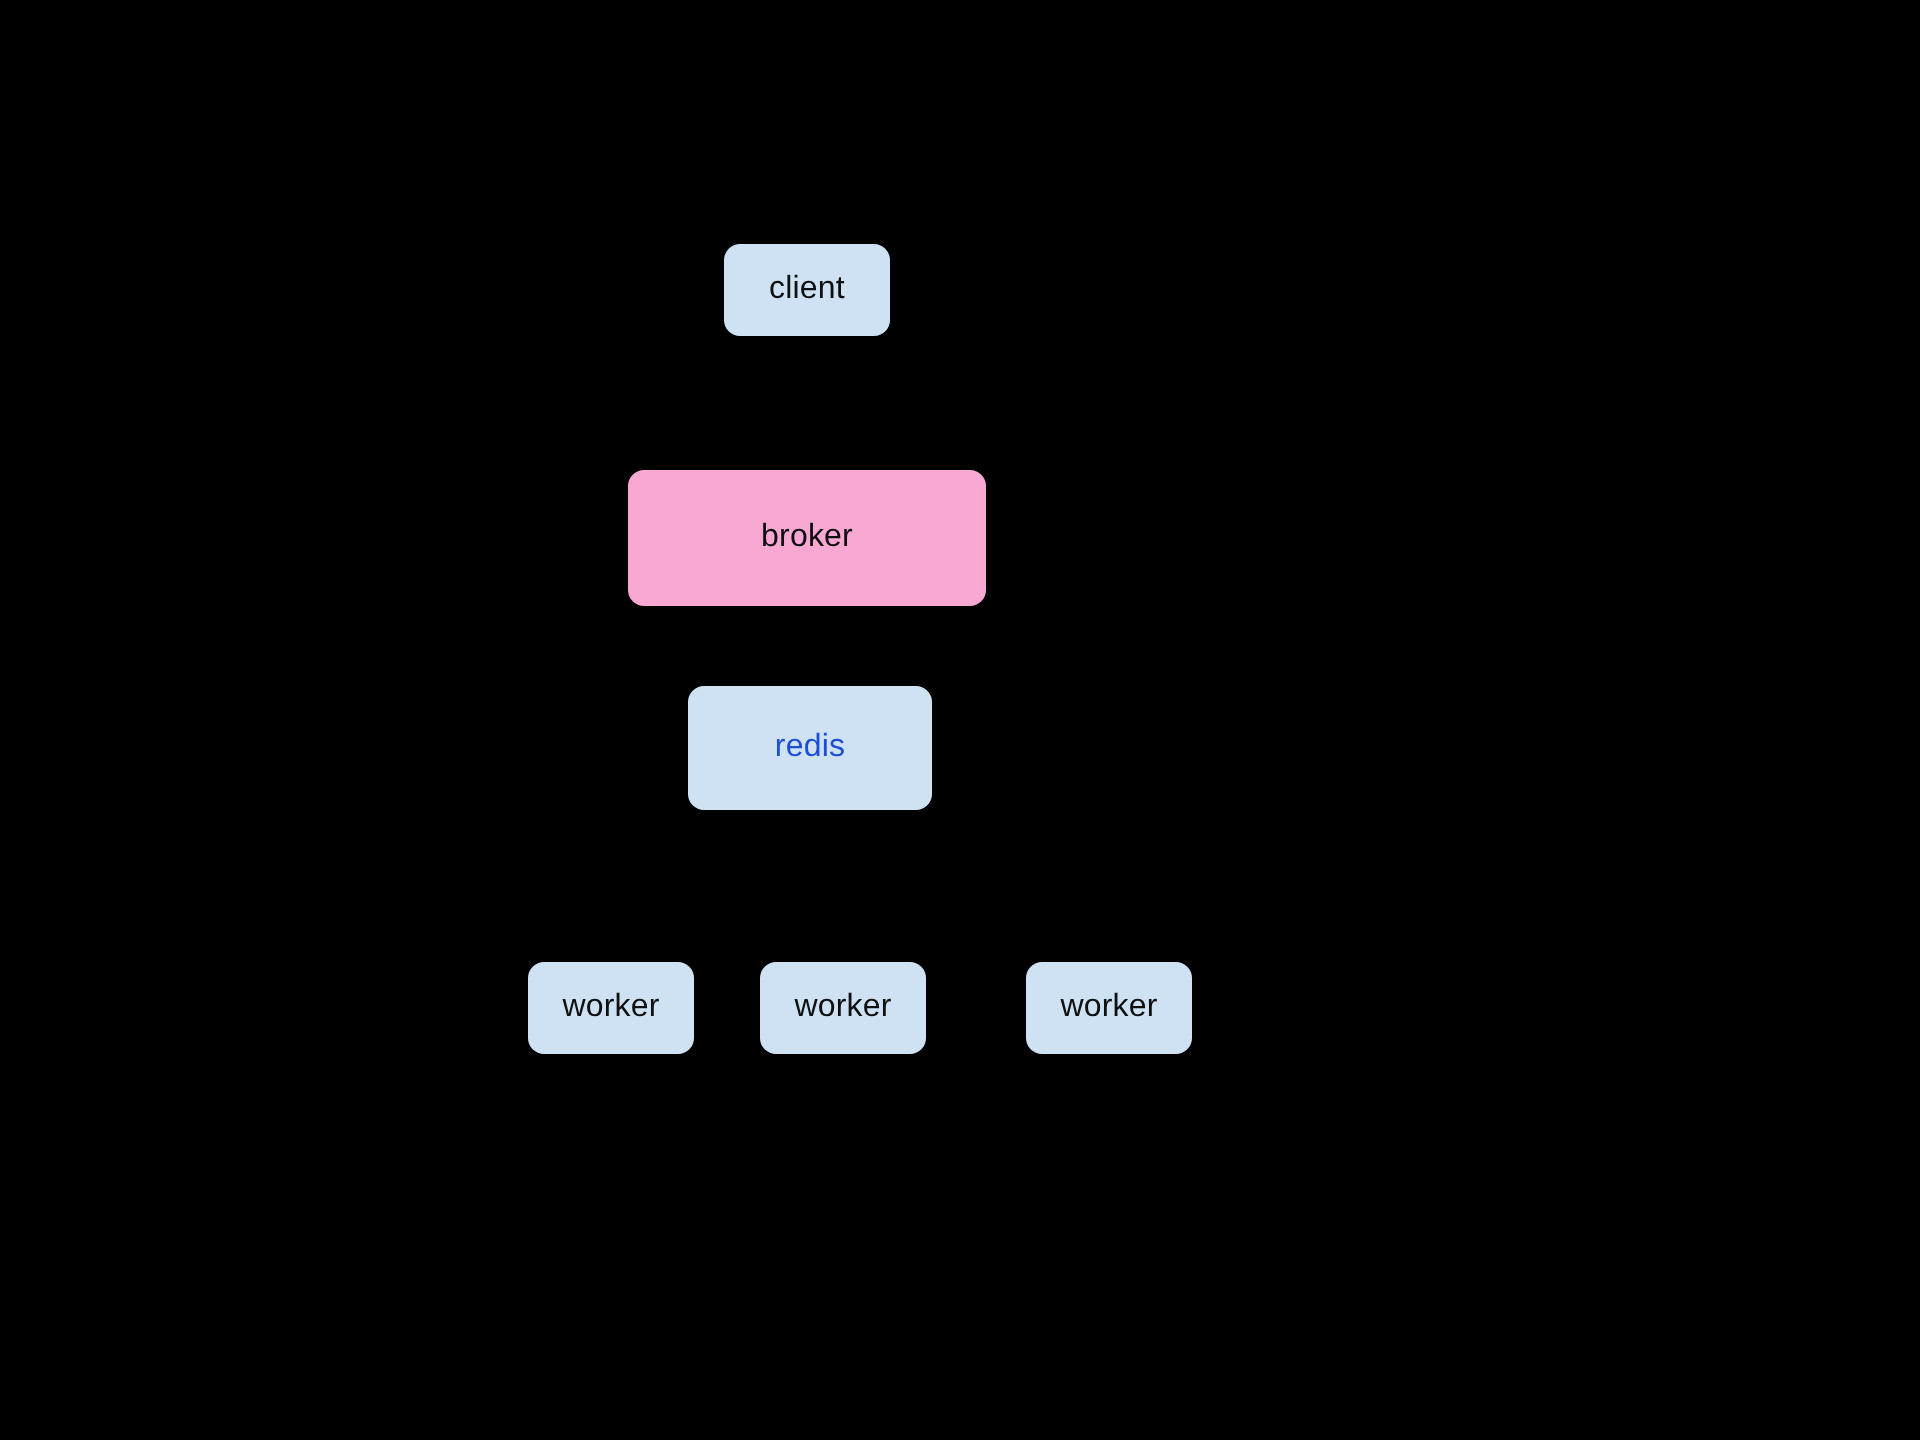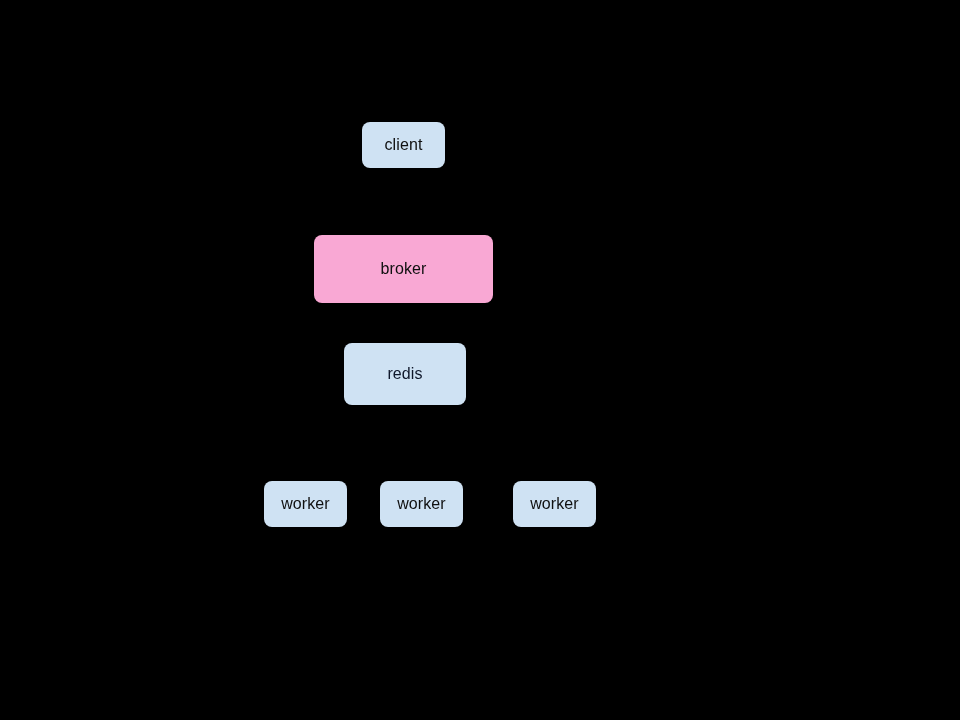--- a/index.html
+++ b/index.html
@@ -41,21 +41,21 @@
 <div id="canvas" style="width: 960px; height: 720px; background: rgb(0, 0, 0);">
 
   <div class="node" style="left: 362px; top: 122px; width: 83px; height: 46px; background: rgb(207, 226, 243); border-radius: 8px; color: rgb(16, 16, 16); font-size: 16px;">
     <span class="node-label">client</span>
   </div>
 
   <div class="node" style="left: 314px; top: 235px; width: 179px; height: 68px; background: #f9a8d4; border-radius: 8px; color: rgb(16, 16, 16); font-size: 16px;">
     <span class="node-label">broker</span>
   </div>
 
-  <div class="node" style="left: 344px; top: 343px; width: 122px; height: 62px; background: rgb(207, 226, 243); border-radius: 8px; color: #0f172a; font-size: 16px;">
+  <div class="node" style="left: 344px; top: 343px; width: 122px; height: 62px; background: rgb(207, 226, 243); border-radius: 8px; color: #1d4ed8; font-size: 16px;">
     <span class="node-label">redis</span>
   </div>
 
   <div class="node" style="left: 264px; top: 481px; width: 83px; height: 46px; background: rgb(207, 226, 243); border-radius: 8px; color: rgb(16, 16, 16); font-size: 16px;">
     <span class="node-label">worker</span>
   </div>
 
   <div class="node" style="left: 380px; top: 481px; width: 83px; height: 46px; background: rgb(207, 226, 243); border-radius: 8px; color: rgb(16, 16, 16); font-size: 16px;">
     <span class="node-label">worker</span>
   </div>

